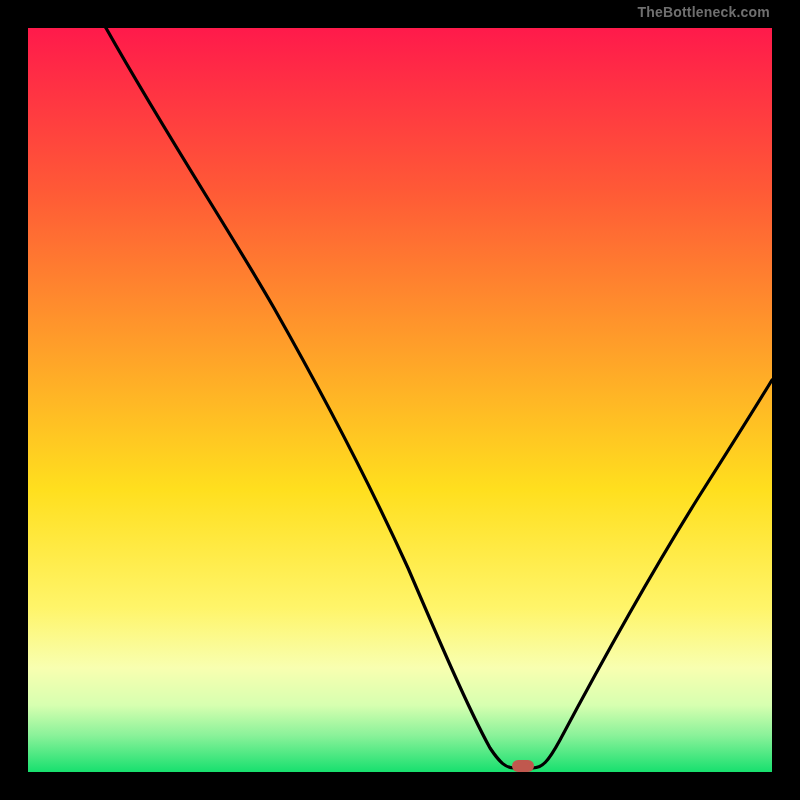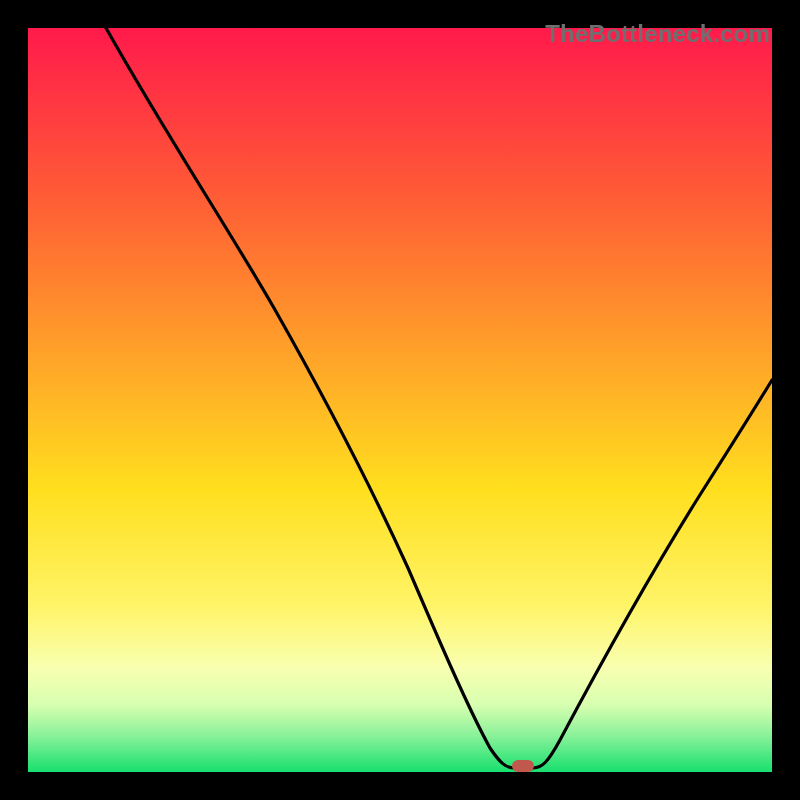--- a/index.html
+++ b/index.html
@@ -33,24 +33,24 @@
   }
   .curve-svg {
     position: absolute;
     left: 0;
     top: 0;
     width: 100%;
     height: 100%;
   }
   .watermark {
     position: absolute;
-    top: 20px;
+    top: 4px;
     right: 30px;
     font-family: Arial, Helvetica, sans-serif;
-    font-size: 24px;
+    font-size: 14px;
     font-weight: 600;
     color: #6f6f6f;
     letter-spacing: 0.2px;
   }
   .marker {
     position: absolute;
     width: 22px;
     height: 12px;
     border-radius: 6px;
     background: #c0584e;

